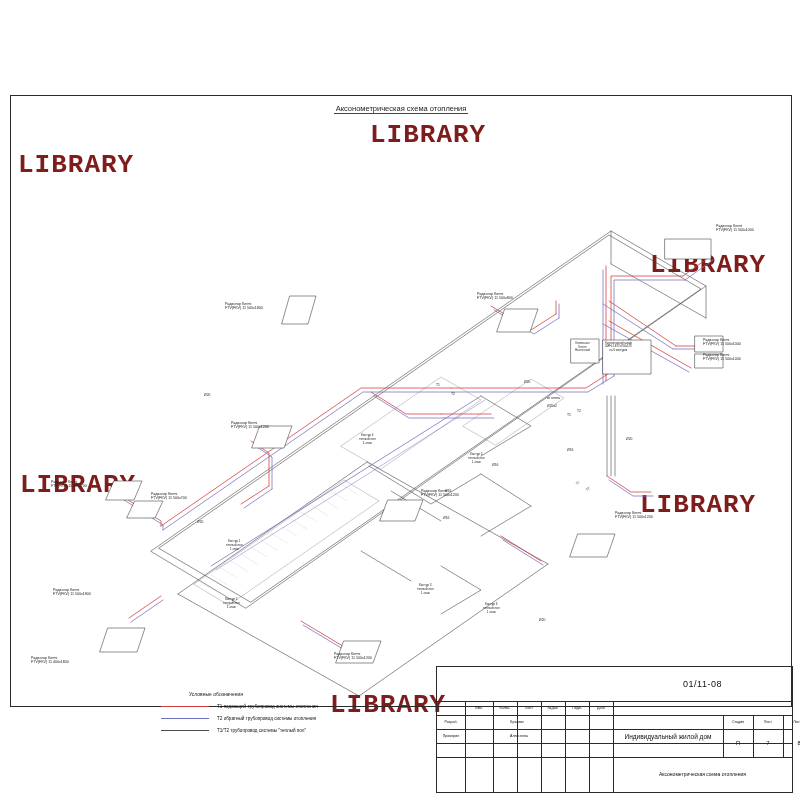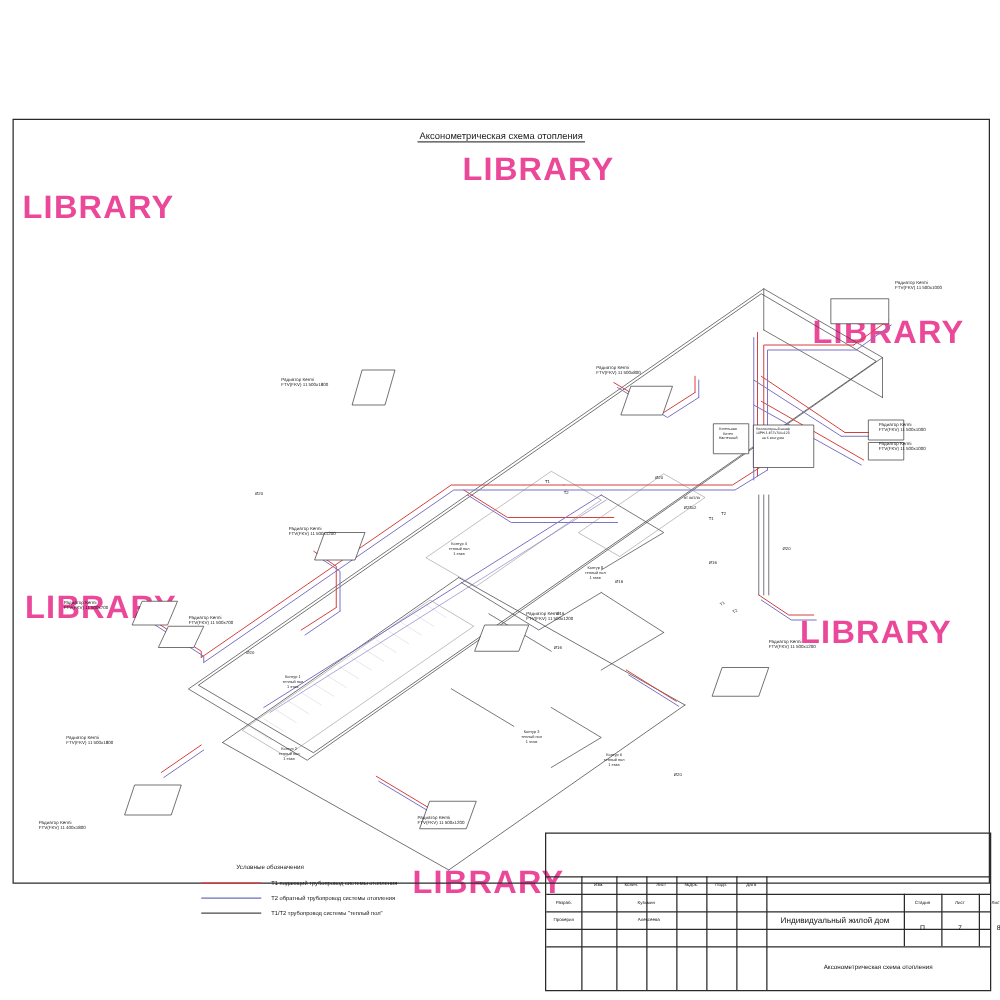--- a/index.html
+++ b/index.html
@@ -7,22 +7,22 @@
     width:800px;height:800px;overflow:hidden;
     background:#fdfdfe;
     font-family:"Liberation Sans",sans-serif;
   }
   #sheet{
     position:absolute;left:0;top:0;width:800px;height:800px;
     background:#ffffff;
   }
   
   .wm{
-    position:absolute;font-family:Liberation Sans, sans-serif;
-    font-weight:700;color:#ec4899;letter-spacing:1px;
+    position:absolute;font-family:Liberation Mono, monospace;
+    font-weight:700;color:#7f1d1d;letter-spacing:1px;
     user-select:none;
   }
   #frame{
     position:absolute;left:10px;top:95px;width:780px;height:610px;
     border:1px solid #2a2a2a;
     background:transparent;
   }
   #draw-title{
     position:absolute;left:0;top:8px;width:100%;
     text-align:center;font-size:7.5px;color:#1b1b1b;
@@ -373,20 +373,21 @@
       <div class="vline" style="left:80px;top:34px;height:91px;"></div>
       <div class="vline" style="left:104px;top:34px;height:91px;"></div>
       <div class="vline" style="left:128px;top:34px;height:91px;"></div>
       <div class="vline" style="left:152px;top:34px;height:91px;"></div>
       <div class="vline" style="left:176px;top:34px;height:91px;"></div>
 
       <div class="vline" style="left:286px;top:48px;height:42px;"></div>
       <div class="vline" style="left:316px;top:48px;height:42px;"></div>
       <div class="vline" style="left:346px;top:48px;height:42px;"></div>
 
+      <div class="cell code" style="left:176px;top:0;width:179px;height:34px;">01/11-08</div>
 
       <div class="cell tiny" style="left:28px;top:34px;width:28px;height:14px;">Изм.</div>
       <div class="cell tiny" style="left:56px;top:34px;width:24px;height:14px;">Колич.</div>
       <div class="cell tiny" style="left:80px;top:34px;width:24px;height:14px;">Лист</div>
       <div class="cell tiny" style="left:104px;top:34px;width:24px;height:14px;">№Док.</div>
       <div class="cell tiny" style="left:128px;top:34px;width:24px;height:14px;">Подп.</div>
       <div class="cell tiny" style="left:152px;top:34px;width:24px;height:14px;">Дата</div>
 
       <div class="cell tiny" style="left:0;top:48px;width:28px;height:14px;">Разраб.</div>
       <div class="cell tiny" style="left:56px;top:48px;width:48px;height:14px;">Кузьмин</div>

